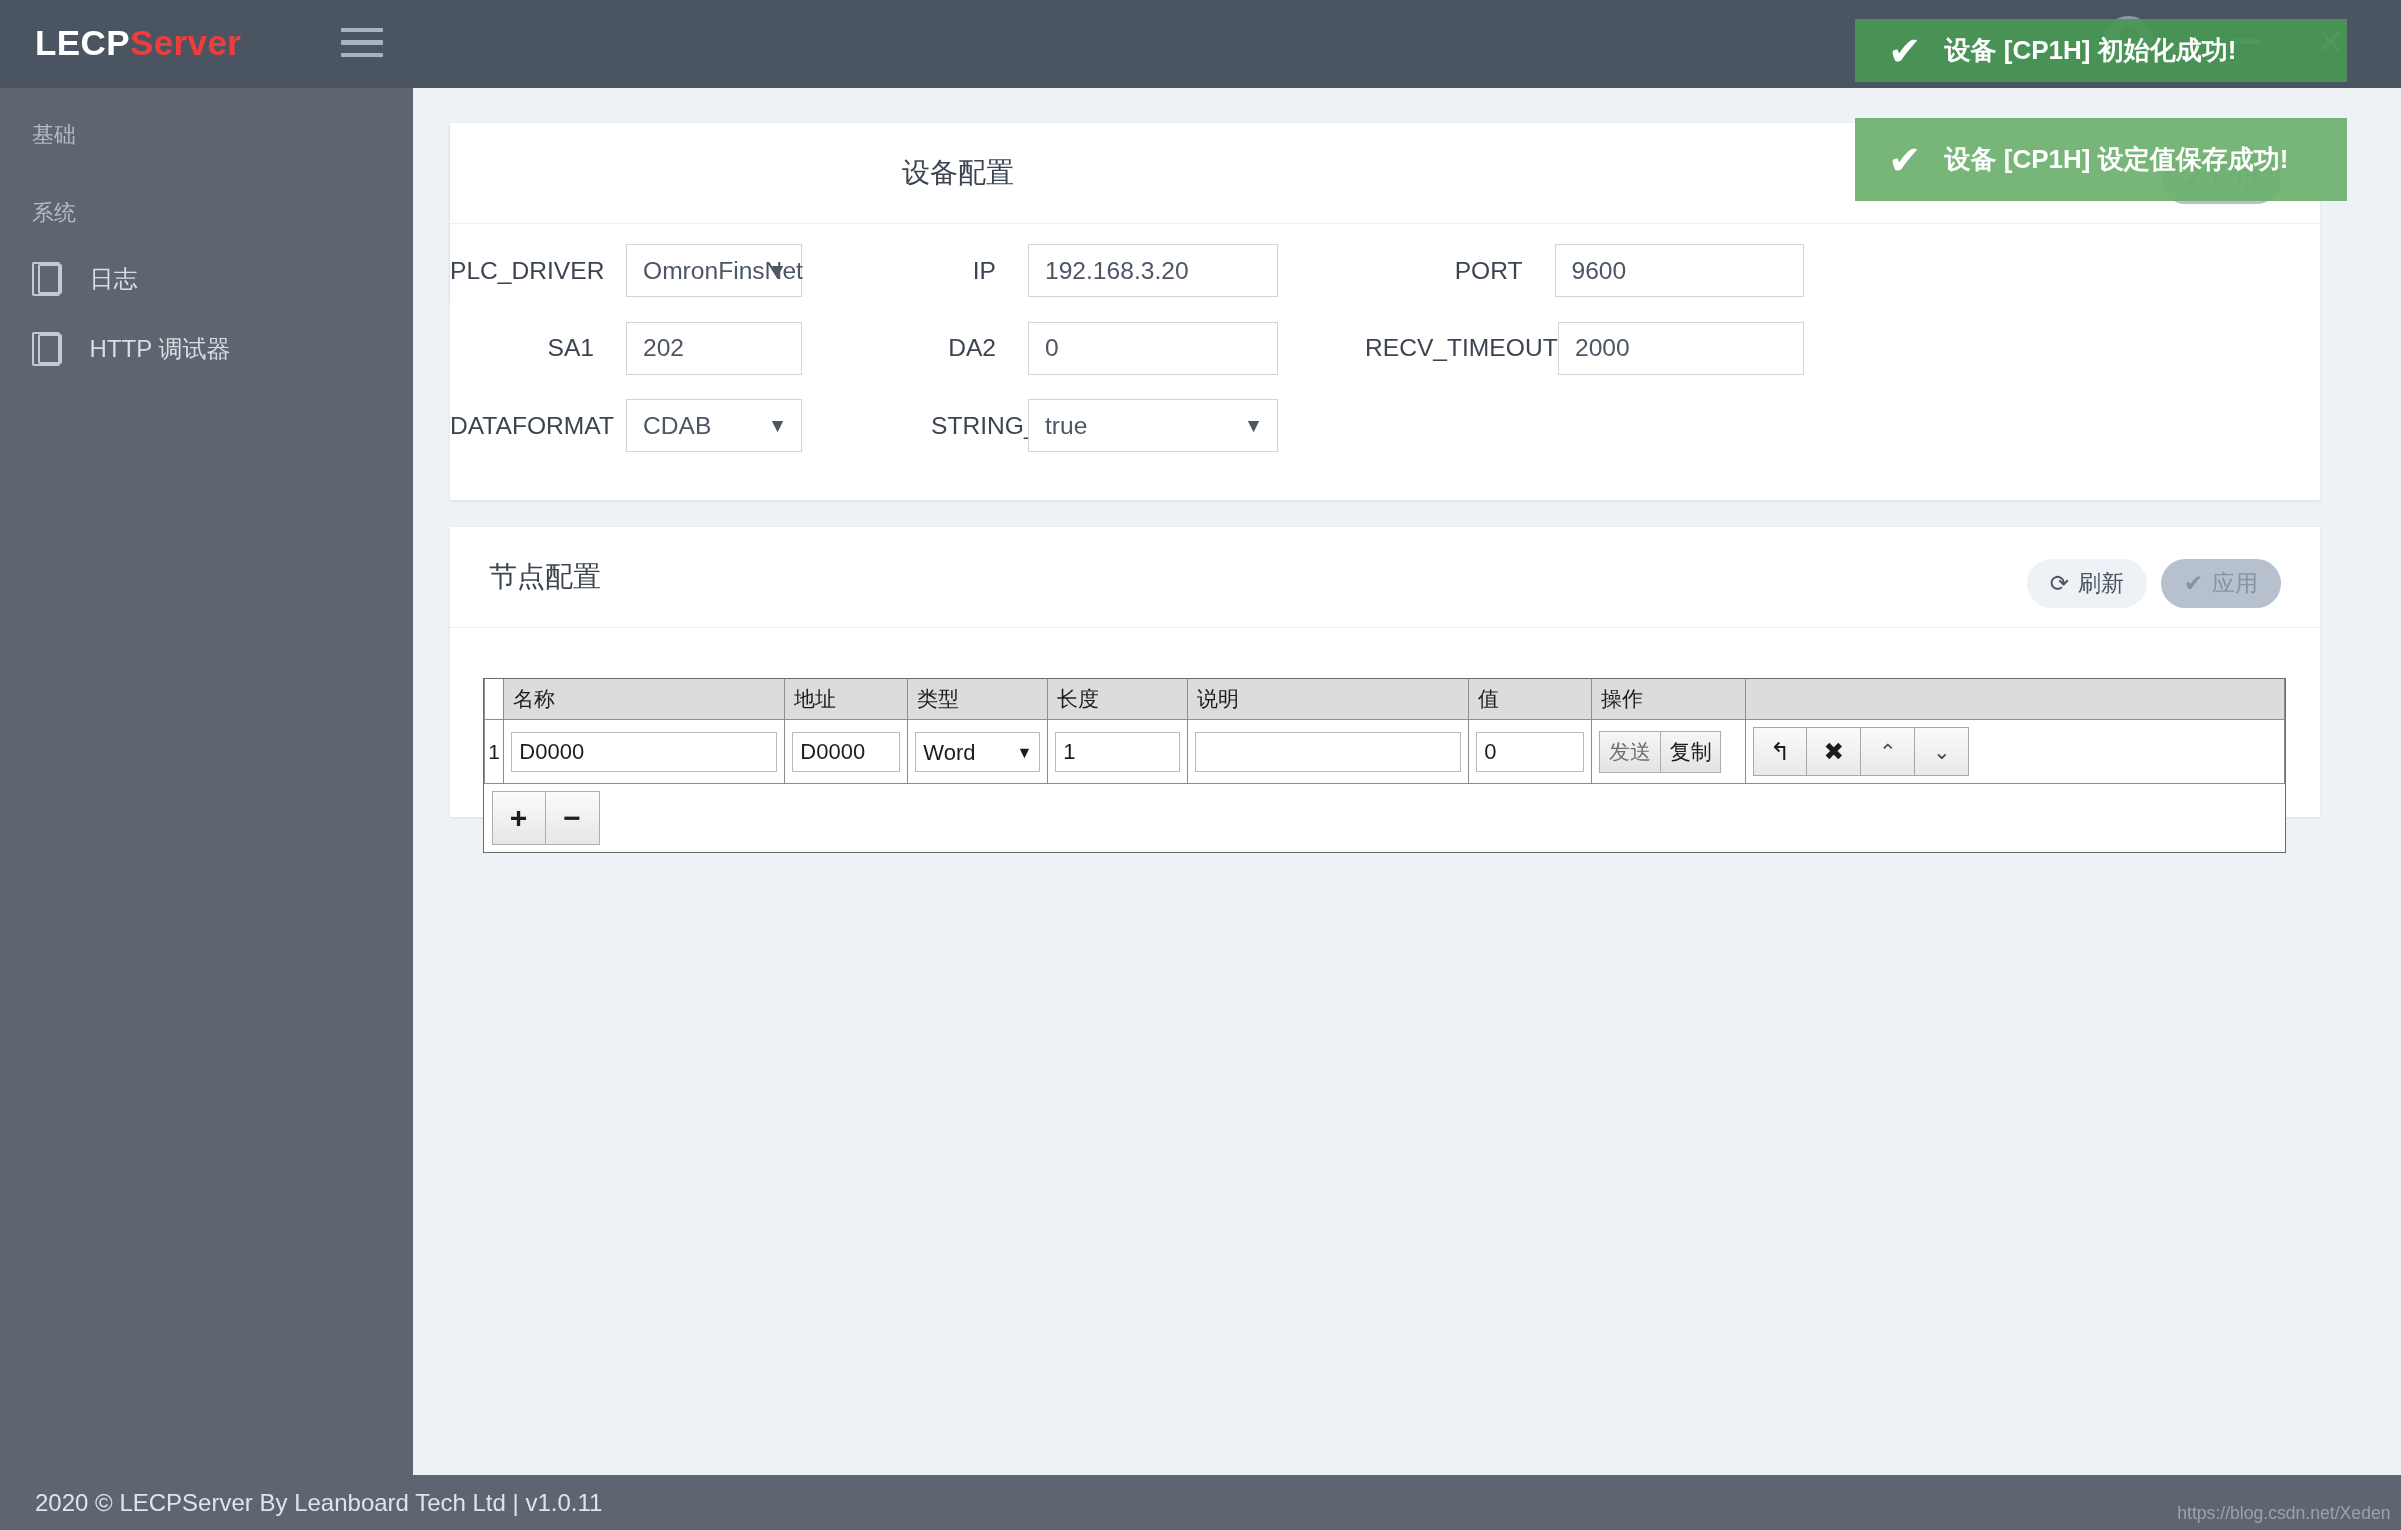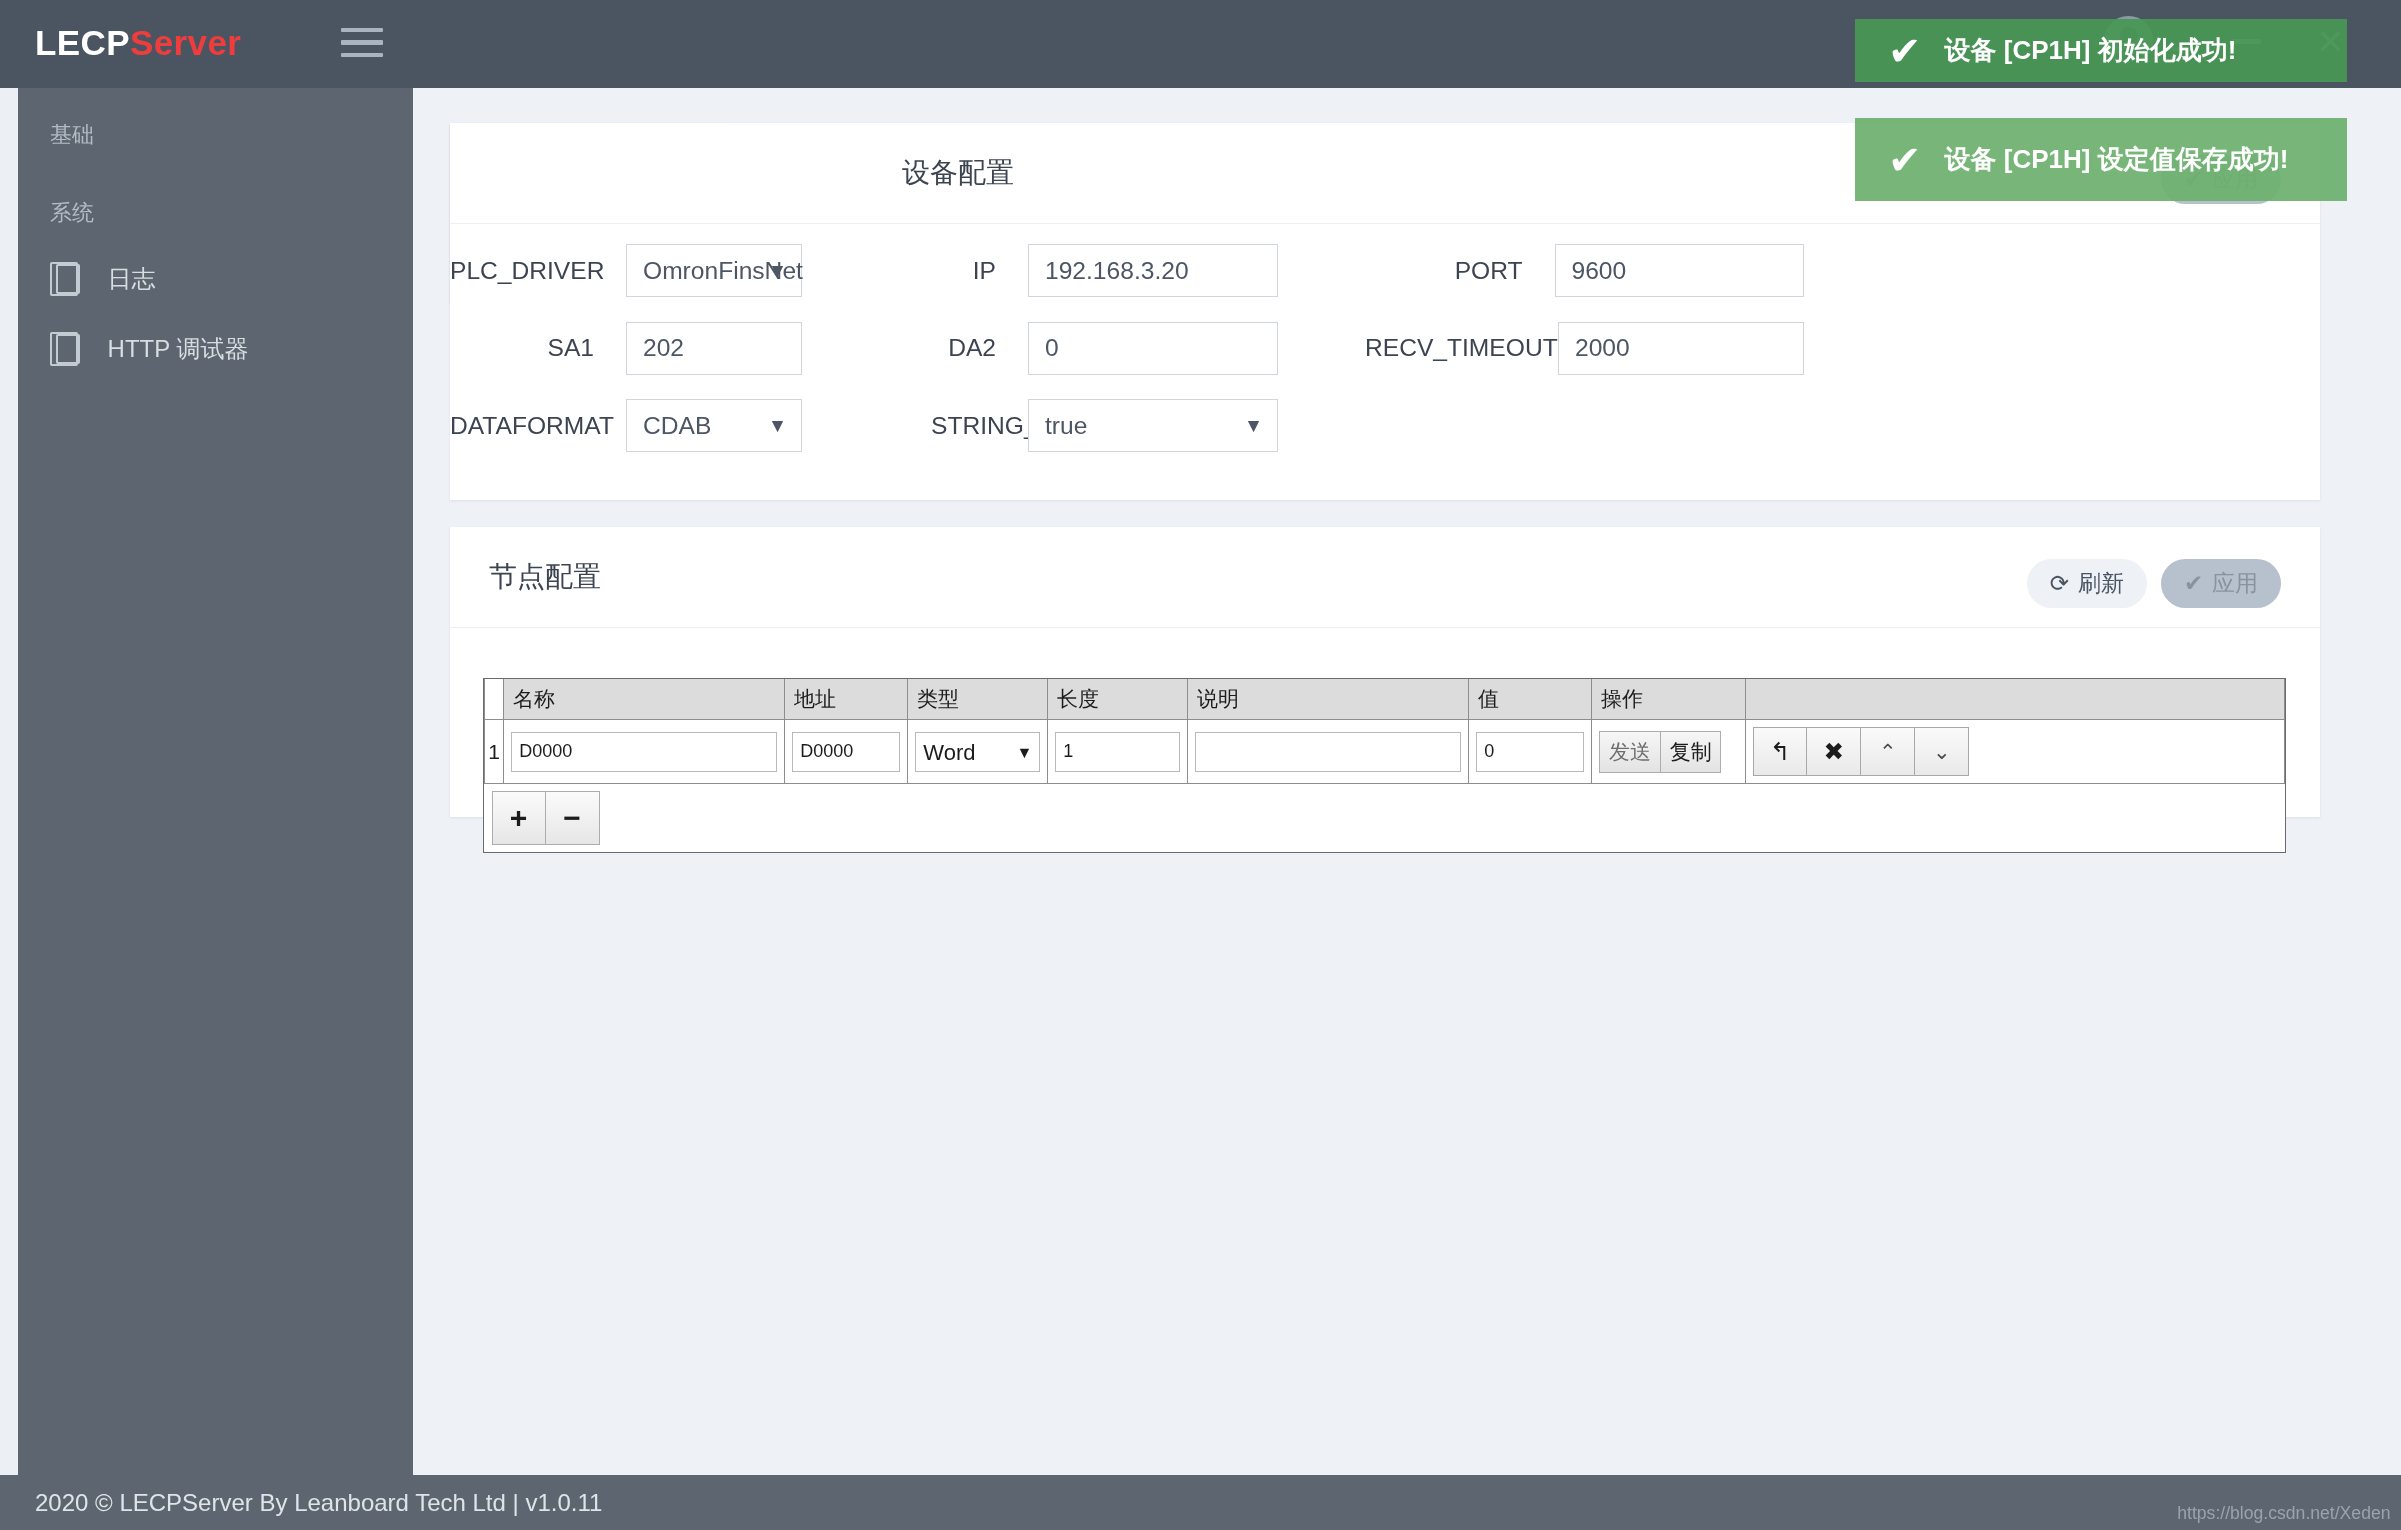--- a/index.html
+++ b/index.html
@@ -53,21 +53,20 @@
   .win-close {
     position: absolute; right: 51px; top: 23px; width: 39px; height: 39px;
     color: #9aa6b2; font-size: 35px; line-height: 39px; text-align: center;
     font-family: "DejaVu Sans", sans-serif;
   }
 
   
   .sidebar {
     position: absolute; left: 0; top: 88px; width: 413px; height: 1387px;
     background: #5d6670;
-    margin-left: 18px;
   }
   .side-section {
     padding: 32px 0 16px 32px; color: #b3bbc4; font-size: 22px;
   }
   .side-item {
     position: relative; height: 70px; display: flex; align-items: center;
     padding-left: 32px; color: #d8dde2; font-size: 24px; cursor: pointer;
   }
   .side-item.active { background: #4e5862; color: #ffffff; }
   .side-item.active::before {
@@ -194,21 +193,21 @@
   table.ntab td {
     border: 0.9px solid #8d8d8d; padding: 7px 7px; height: 54px;
     vertical-align: middle; background: #fff;
   }
   .rownum {
     width: 19.3px; text-align: center; font-size: 21px; color: #1c1c1c;
     background: #fff !important; padding: 0 !important;
   }
   .cell-input {
     width: 100%; height: 40px; border: 0.9px solid #b9b9b9; background: #fff;
-    font-size: 18px; color: #1c1c1c; padding: 0 7px; line-height: 39px;
+    font-size: 22px; color: #1c1c1c; padding: 0 7px; line-height: 39px;
     font-family: inherit;
   }
   .cell-select {
     width: 100%; height: 40px; border: 0.9px solid #b9b9b9; background: #fff;
     font-size: 22px; color: #1c1c1c; padding: 0 7px; line-height: 39px;
     position: relative; cursor: pointer;
   }
   .cell-select .arr { position: absolute; right: 7px; top: 0; font-size: 16px; }
   .opbtns { display: flex; }
   .opbtn {

